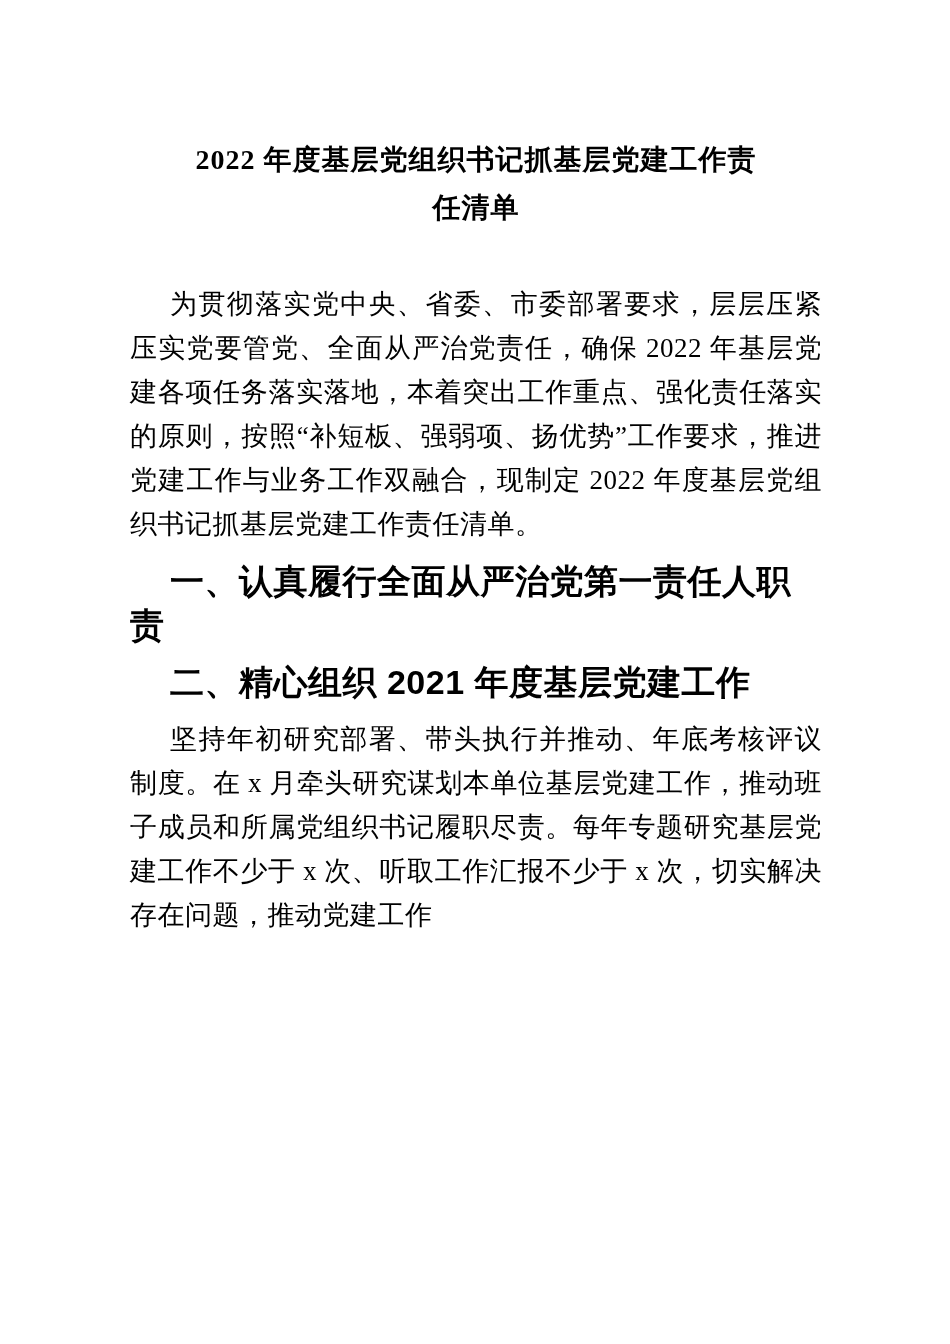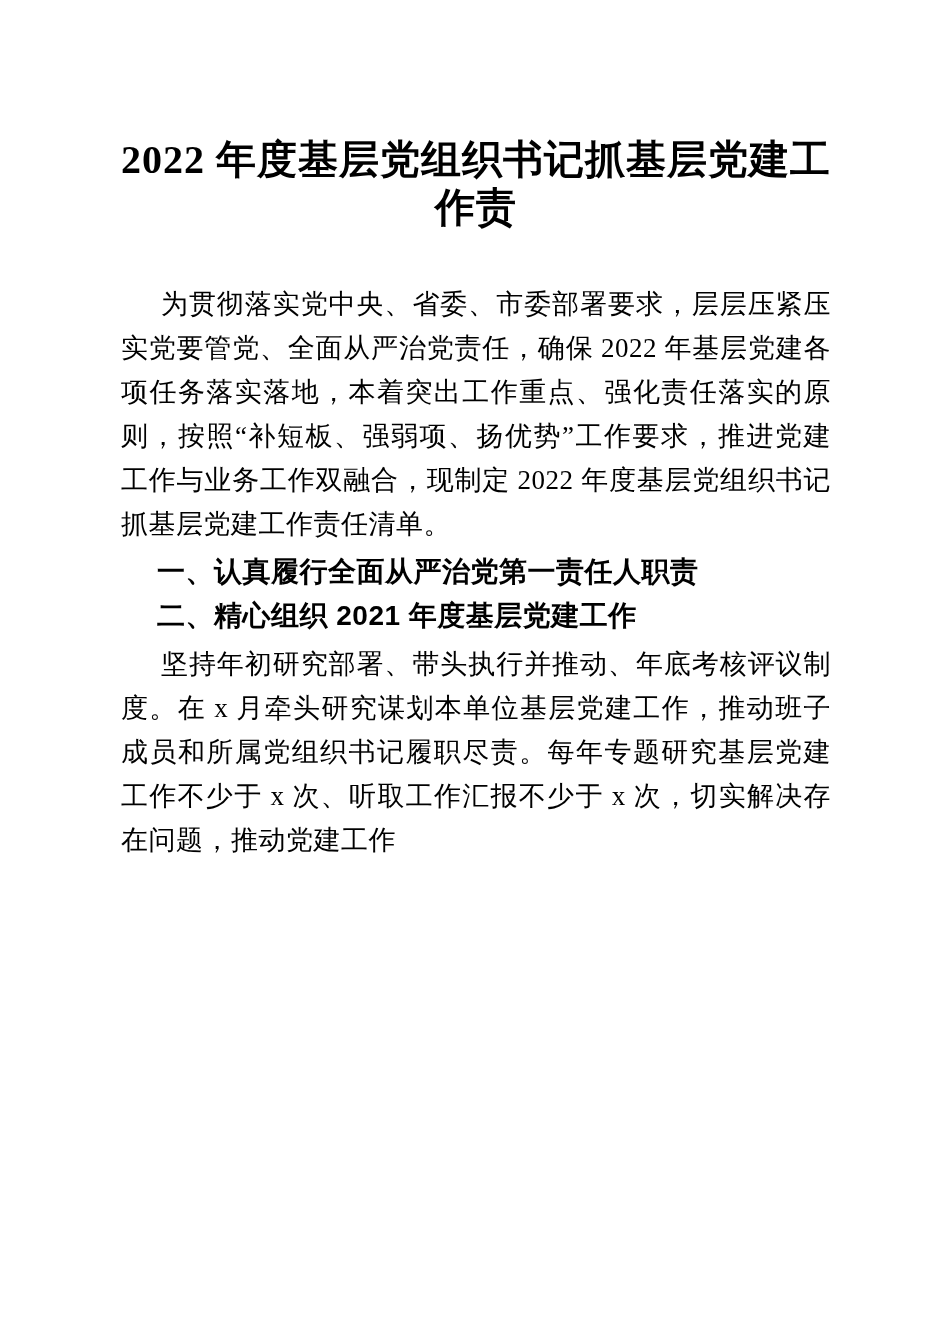--- a/index.html
+++ b/index.html
@@ -14,53 +14,54 @@
     box-sizing: border-box;
     width: 950px;
     height: 1344px;
     padding: 0 115px 0 117px;
     color: #000000;
   }
   .title {
     margin: 136px 0 50px 0;
     font-family: "Liberation Serif", "DejaVu Serif", serif;
     font-weight: 700;
-    font-size: 40px;
+    font-size: 28px;
     line-height: 48px;
     text-align: center;
     letter-spacing: 1px;
   }
   .title-line { display: block; }
   .para {
-    margin: 4px;
+    margin: 13px;
     font-family: "Liberation Serif", "DejaVu Serif", serif;
     font-weight: 400;
     font-size: 27px;
     line-height: 44px;
     letter-spacing: 0.5px;
     text-align: justify;
     text-indent: 40px;
   }
   .heading {
-    margin: 0;
+    margin: 13px;
     font-family: "Liberation Sans", "DejaVu Sans", sans-serif;
     font-weight: 700;
-    font-size: 28px;
+    font-size: 34px;
     line-height: 44px;
     letter-spacing: 0.5px;
     text-indent: 40px;
     text-align: left;
   }
 </style>
 </head>
 <body>
 
 <div class="page">
   <h1 class="title">
     <span class="title-line">2022 年度基层党组织书记抓基层党建工作责</span>
+    <span class="title-line">任清单</span>
   </h1>
 
   <p class="para">为贯彻落实党中央、省委、市委部署要求，层层压紧压实党要管党、全面从严治党责任，确保 2022 年基层党建各项任务落实落地，本着突出工作重点、强化责任落实的原则，按照“补短板、强弱项、扬优势”工作要求，推进党建工作与业务工作双融合，现制定 2022 年度基层党组织书记抓基层党建工作责任清单。</p>
 
   <h2 class="heading">一、认真履行全面从严治党第一责任人职责</h2>
 
 
   <h2 class="heading">二、精心组织 2021 年度基层党建工作</h2>
 
   <p class="para">坚持年初研究部署、带头执行并推动、年底考核评议制度。在 x 月牵头研究谋划本单位基层党建工作，推动班子成员和所属党组织书记履职尽责。每年专题研究基层党建工作不少于 x 次、听取工作汇报不少于 x 次，切实解决存在问题，推动党建工作</p>

